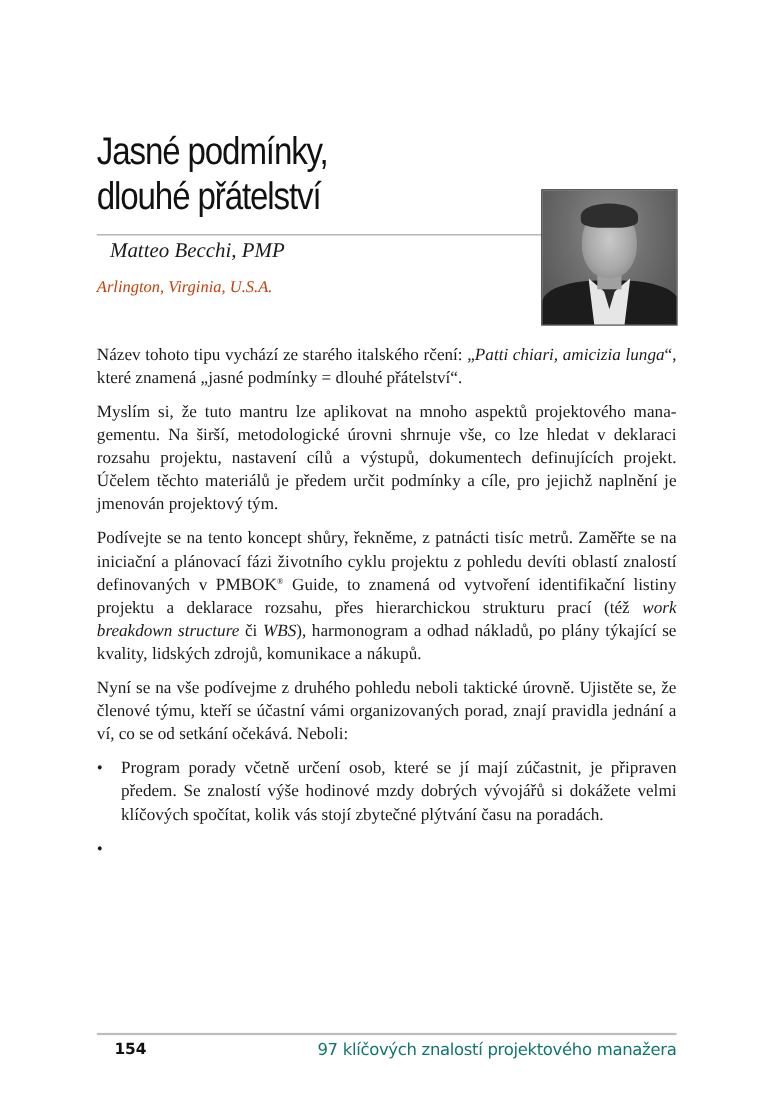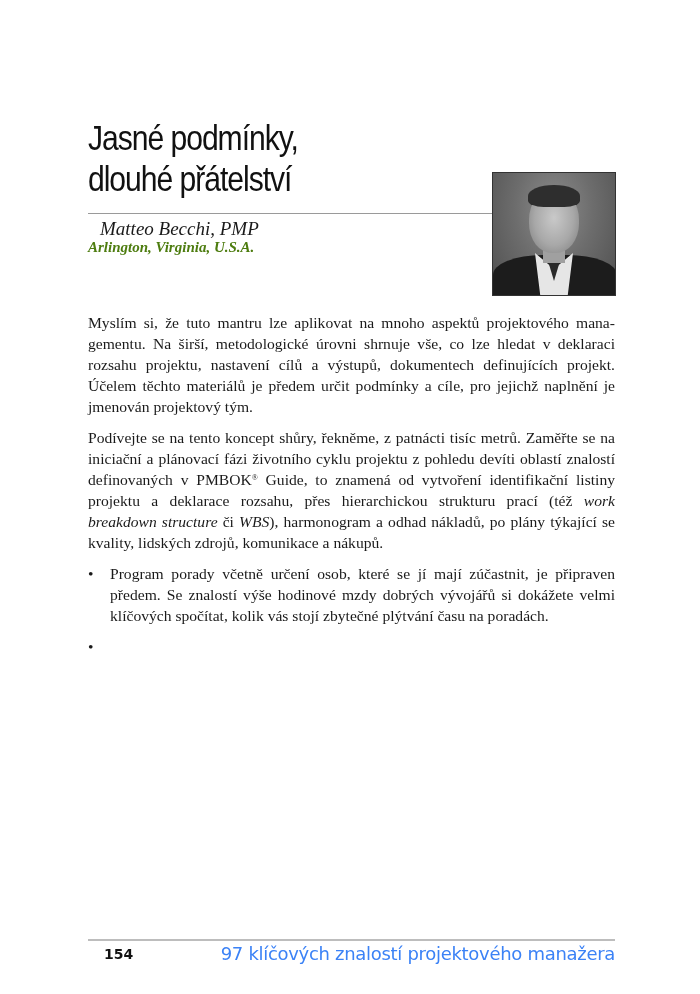--- a/index.html
+++ b/index.html
@@ -51,27 +51,26 @@
     font-family: "Liberation Serif", serif;
     font-style: italic;
     font-size: 19px;
     line-height: 22px;
     color: #1a1a1a;
     margin-left: 12px;
   }
   .location {
     position: absolute;
     left: 88px;
-    top: 238px;
+    top: 252px;
     font-family: "Liberation Serif", serif;
     font-style: italic;
     font-size: 15px;
     line-height: 18px;
-    color: #4d7c0f;
-    font-weight: bold;
+    color: #c2410c;
   }
   .photo {
     position: absolute;
     left: 492px;
     top: 172px;
     width: 124px;
     height: 124px;
     background: radial-gradient(ellipse at 50% 30%, #8c8c8c 0%, #6d6d6d 45%, #4e4e4e 100%);
     overflow: hidden;
     border: 1px solid #333;
@@ -167,23 +166,23 @@
     font-weight: bold;
     font-size: 14px;
     line-height: 18px;
     color: #111;
   }
   .book-title {
     position: absolute;
     right: 85px;
     top: 945px;
     font-family: "DejaVu Sans", sans-serif;
-    font-size: 18px;
+    font-size: 15px;
     line-height: 18px;
-    color: #3b82f6;
+    color: #0f766e;
     letter-spacing: -0.3px;
   }
 </style>
 </head>
 <body>
 
 <div class="page">
 
   <h1 class="title">
     <span>Jasné podmínky,</span>
@@ -198,26 +197,28 @@
   <div class="photo">
     <div class="jacket"></div>
     <div class="shirt"></div>
     <div class="shirt-v"></div>
     <div class="neck"></div>
     <div class="head"></div>
     <div class="hair"></div>
   </div>
 
   <div class="body-text">
+    <p><span>Název tohoto tipu vychází ze starého italského rčení: „</span><em>Patti chiari, amicizia lunga</em><span>“, které znamená „jasné podmínky = dlouhé přátelství“.</span></p>
 
     <p>Myslím si, že tuto mantru lze aplikovat na mnoho aspektů projektového mana­gementu. Na širší, metodologické úrovni shrnuje vše, co lze hledat v deklaraci rozsahu projektu, nastavení cílů a výstupů, dokumentech definujících projekt. Účelem těchto materiálů je předem určit podmínky a cíle, pro jejichž naplnění je jmenován projektový tým.</p>
 
     <p><span>Podívejte se na tento koncept shůry, řekněme, z patnácti tisíc metrů. Zaměřte se na iniciační a plánovací fázi životního cyklu projektu z pohledu devíti oblastí znalostí definovaných v PMBOK</span><sup>®</sup><span> Guide, to znamená od vytvoření identifikační listiny projektu a deklarace rozsahu, přes hierarchickou strukturu prací (též </span><em>work breakdown structure</em><span> či </span><em>WBS</em><span>), harmonogram a odhad nákladů, po plány týkající se kvality, lidských zdrojů, komunikace a nákupů.</span></p>
 
 
+    <p>Nyní se na vše podívejme z druhého pohledu neboli taktické úrovně. Ujistěte se, že členové týmu, kteří se účastní vámi organizovaných porad, znají pravidla jednání a ví, co se od setkání očekává. Neboli:</p>
 
     <ul class="bullets">
       <li>
         <span class="bullet">•</span>
         <span>Program porady včetně určení osob, které se jí mají zúčastnit, je připraven předem. Se znalostí výše hodinové mzdy dobrých vývojářů si dokážete velmi klíčových spočítat, kolik vás stojí zbytečné plýtvání času na poradách.</span>
       </li>
       <li>
         <span class="bullet">•</span>
       </li>
     </ul>

